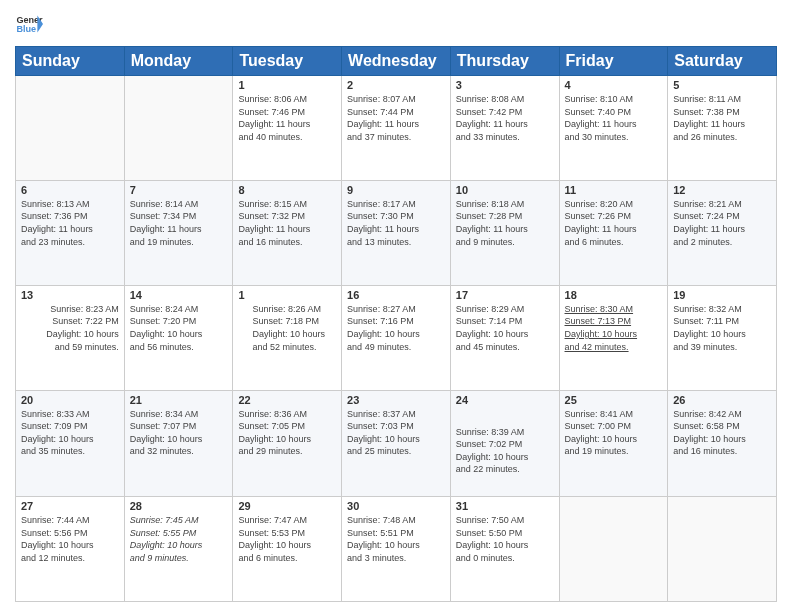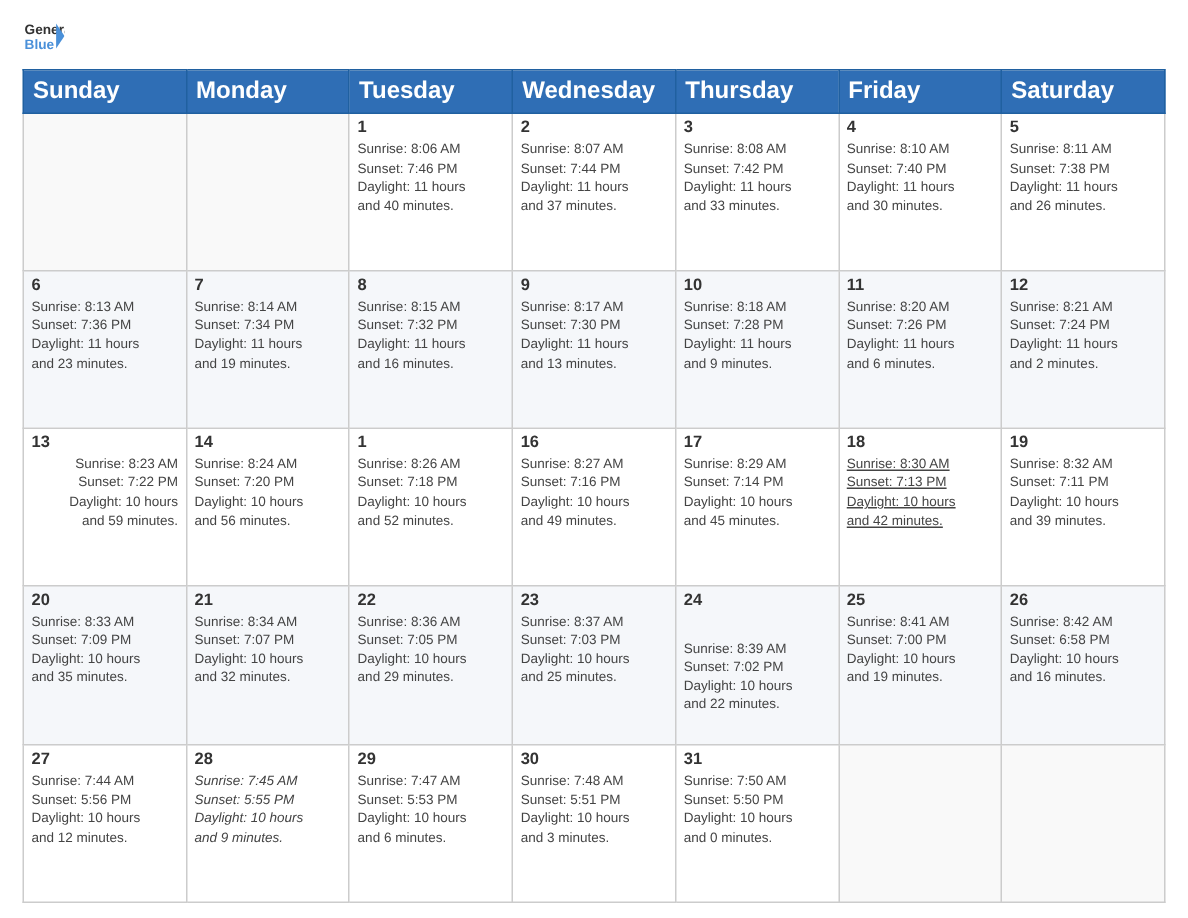--- a/index.html
+++ b/index.html
@@ -219,21 +219,21 @@
           </td>
           <td>
             <div class="day-num">14</div>
             <div class="day-info" style="white-space: pre-line;">Sunrise: 8:24 AM
 Sunset: 7:20 PM
 Daylight: 10 hours
 and 56 minutes.</div>
           </td>
           <td>
             <div class="day-num">1</div>
-            <div class="day-info" style="white-space: pre-line;">Sunrise: 8:26 AM
+            <div class="day-info" style="white-space: pre-line; margin-left: 14px;">Sunrise: 8:26 AM
 Sunset: 7:18 PM
 Daylight: 10 hours
 and 52 minutes.</div>
           </td>
           <td>
             <div class="day-num">16</div>
             <div class="day-info" style="white-space: pre-line;">Sunrise: 8:27 AM
 Sunset: 7:16 PM
 Daylight: 10 hours
 and 49 minutes.</div>

